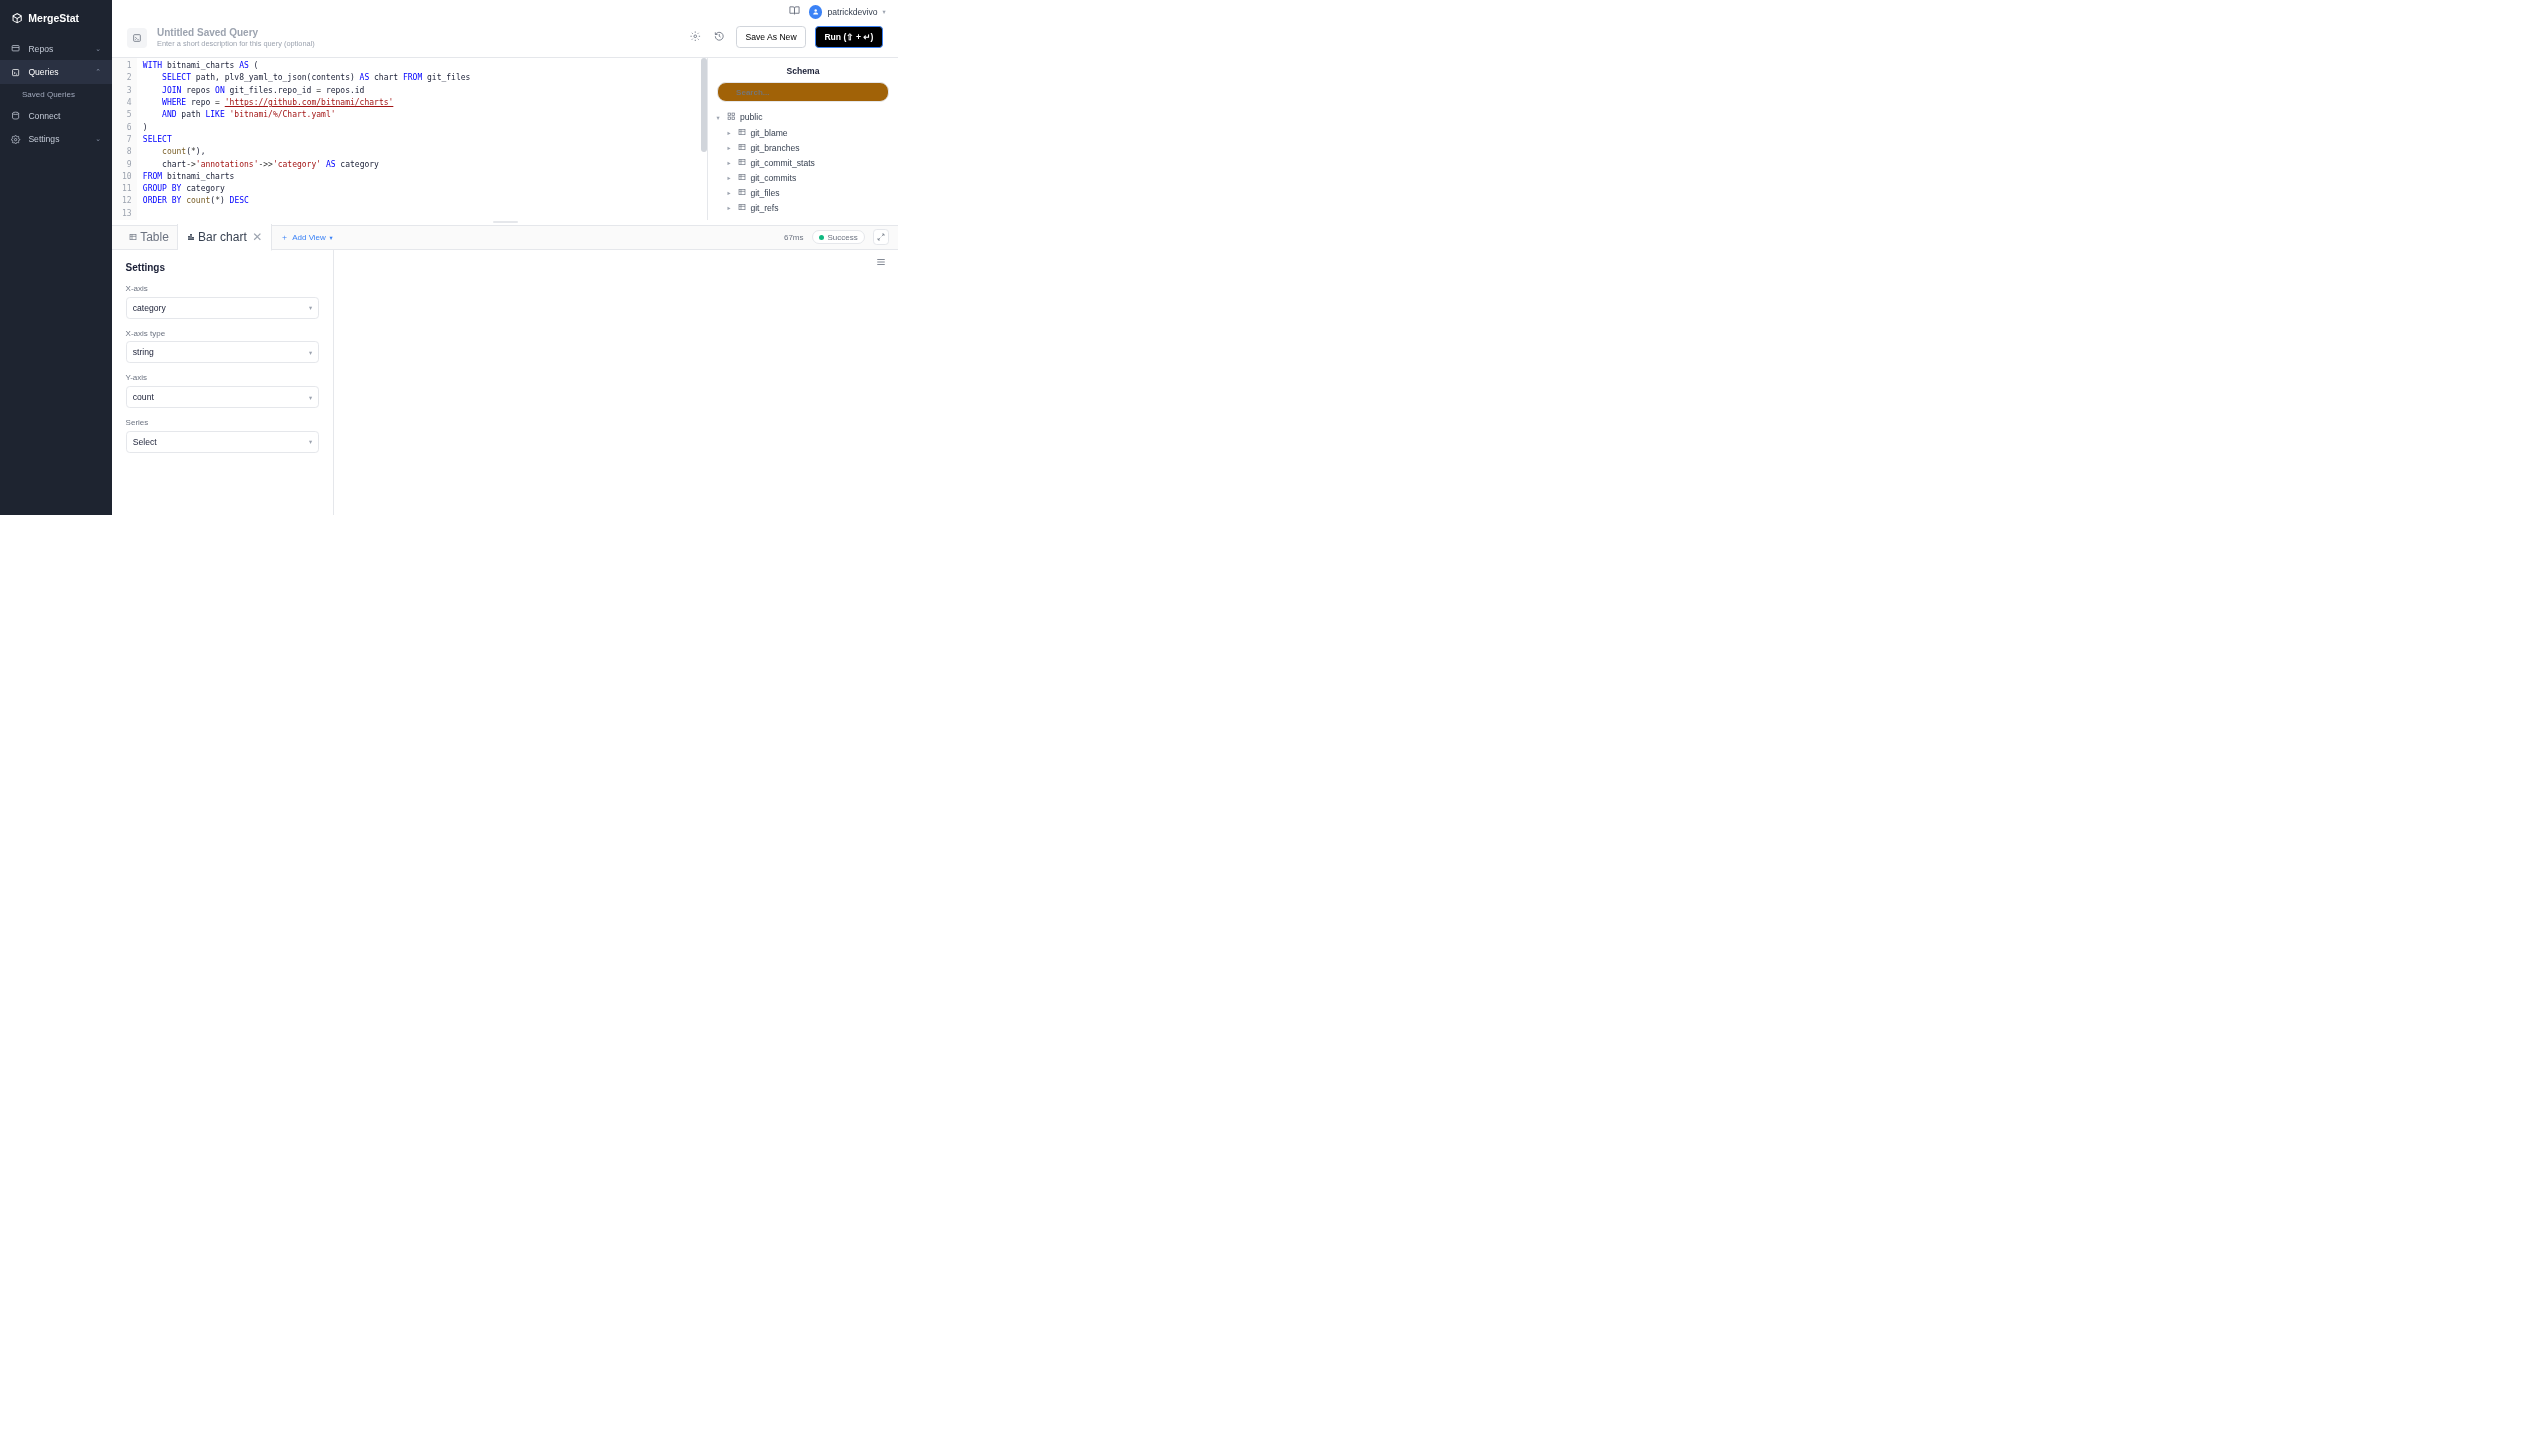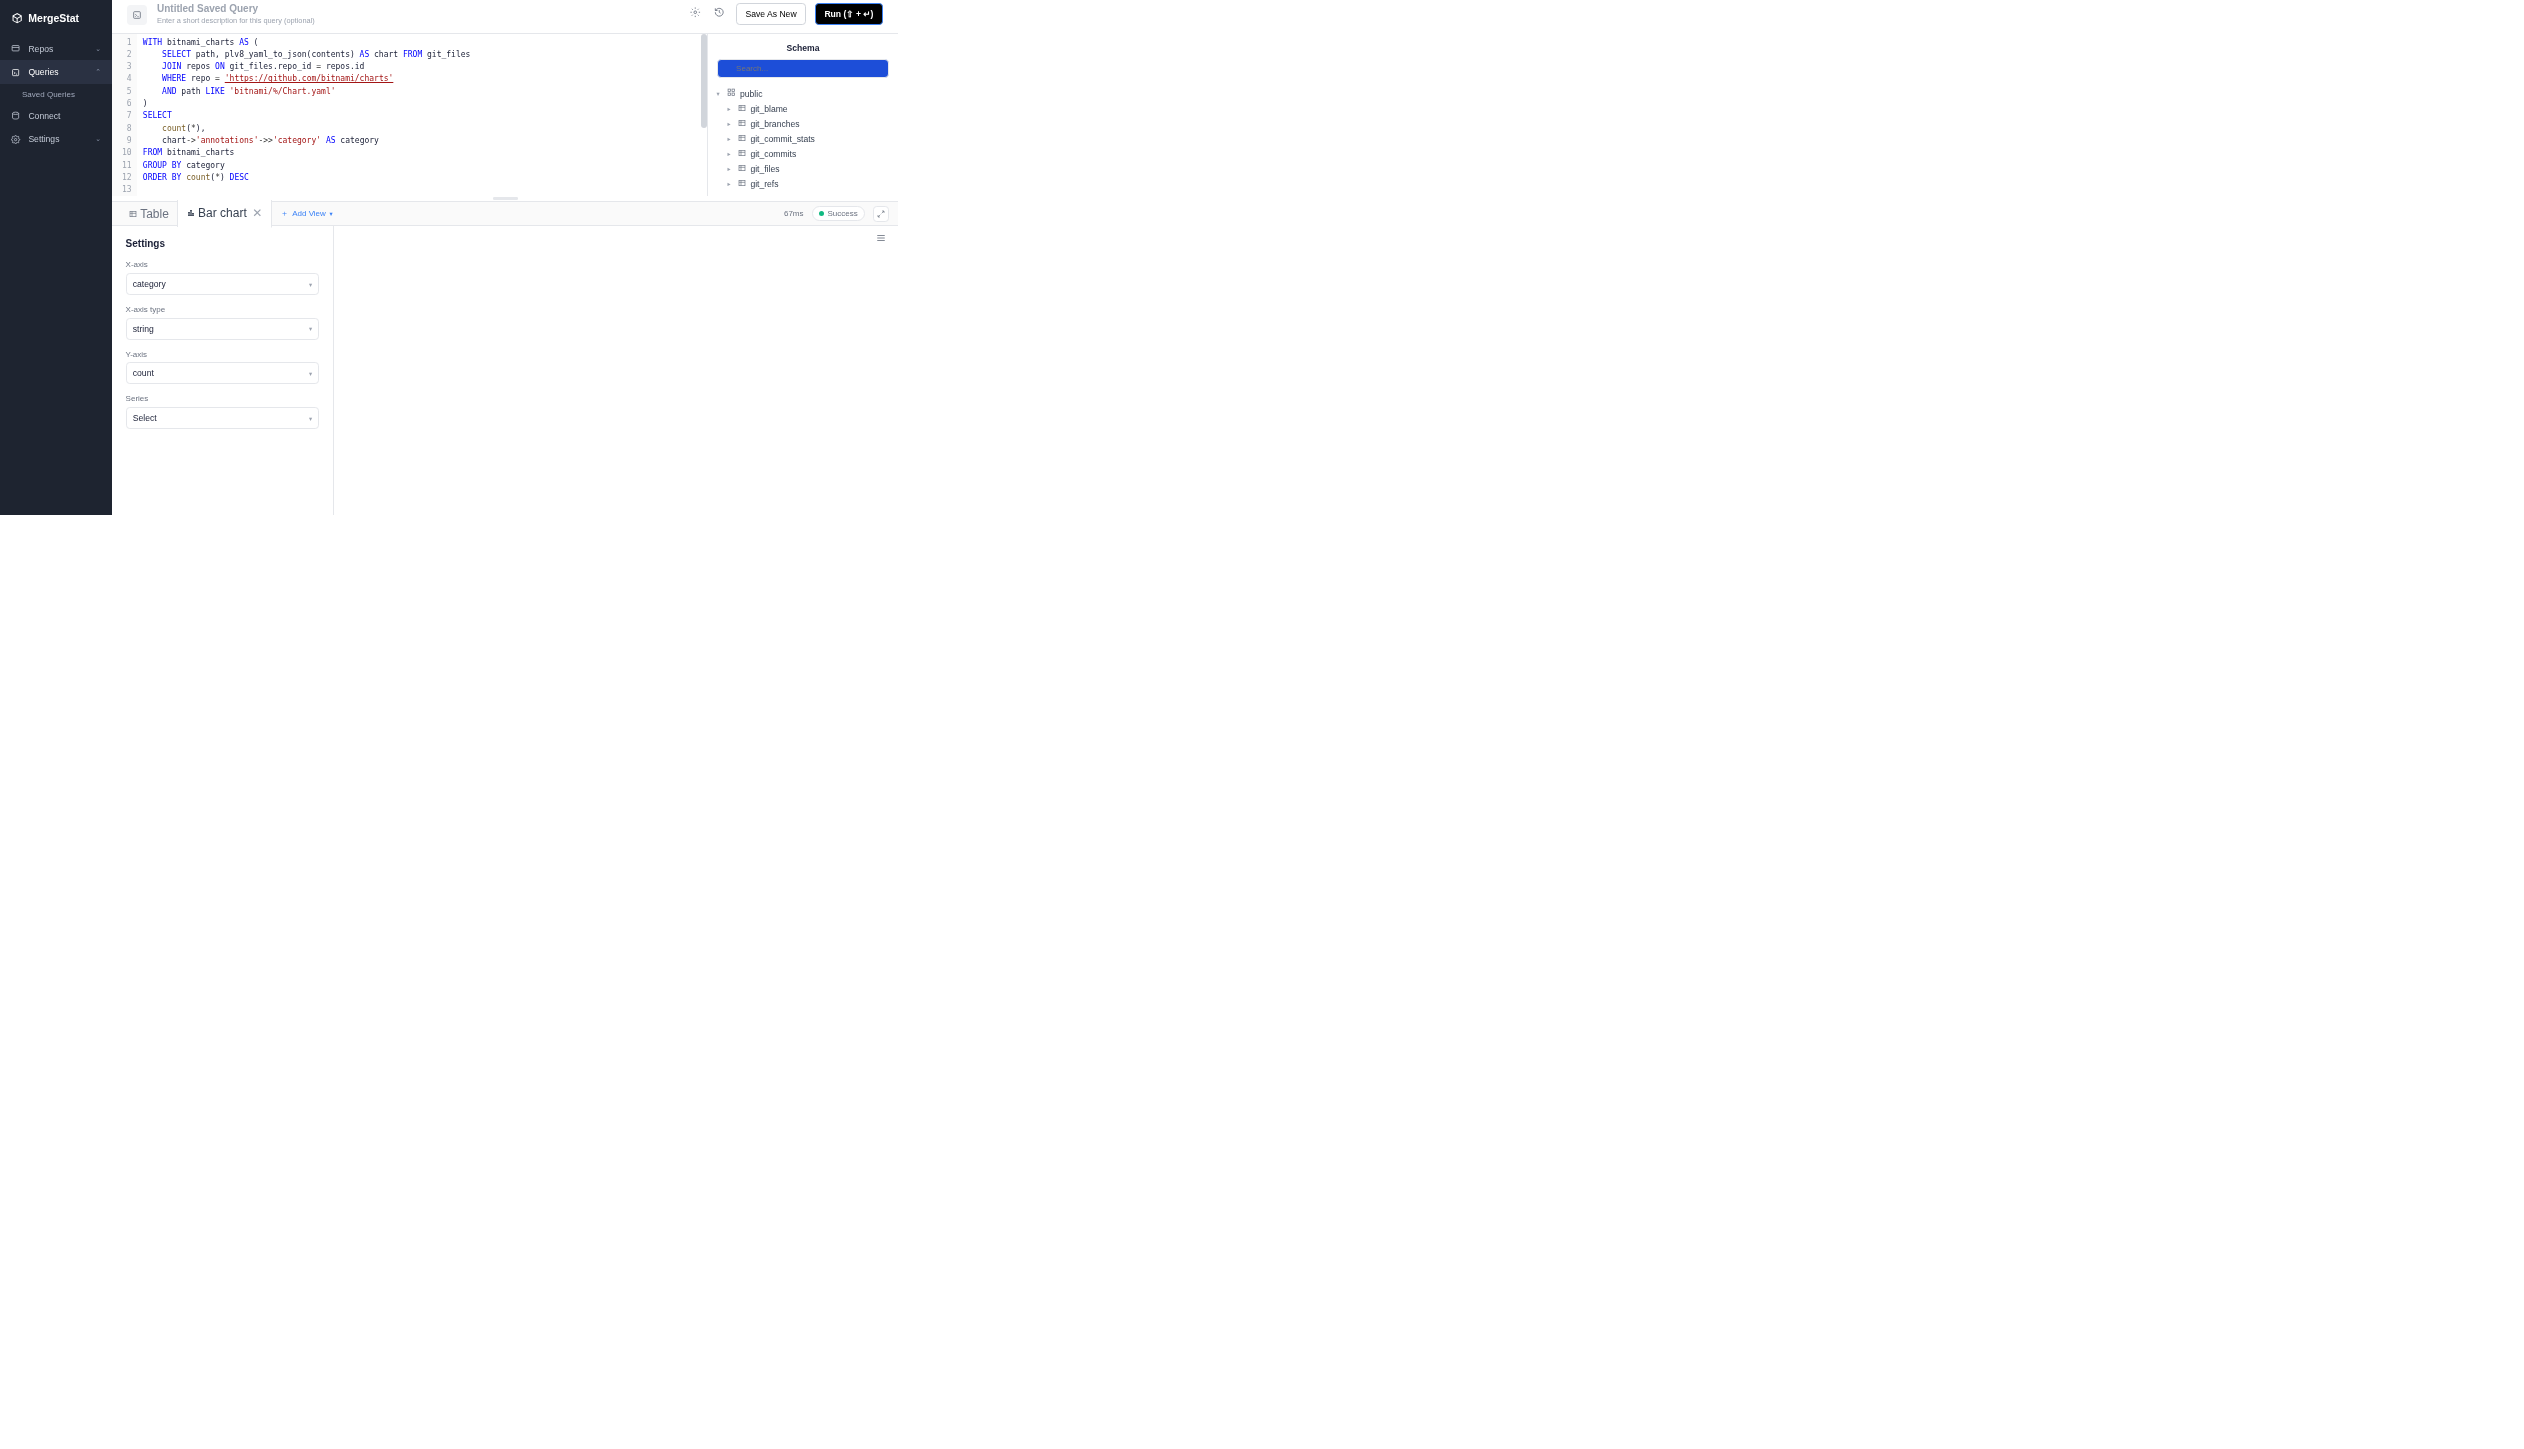--- a/index.html
+++ b/index.html
@@ -49,21 +49,21 @@
 .code { padding: 2.5px 6.2px; white-space: pre; line-height: 12.3px; flex: 1; }
 .kw { color: #0000ff; }
 .fn { color: #795e26; }
 .str { color: #a31515; }
 .url { color: #a31515; text-decoration: underline; }
 .op { color: #333; }
 .editor-scroll { position: absolute; right: 0; top: 0; width: 6.2px; height: 58%; background: #d1d5db; border-radius: 3.1px; }
 
 .schema { width: 191px; border-left: 0.6px solid #e5e7eb; padding: 8.6px 8.6px; overflow: hidden; }
 .schema-title { font-weight: 600; font-size: 8.6px; margin-bottom: 6.2px; text-align: center; }
-.schema-search { width: 100%; border: 0.6px solid #e5e7eb; border-radius: 4px; padding: 4.3px 6.2px 4.3px 18.5px; font-size: 8px; background: #1d4ed8; position: relative; }
+.schema-search { width: 100%; border: 0.6px solid #e5e7eb; border-radius: 9px; padding: 4.3px 6.2px 4.3px 18.5px; font-size: 8px; background: #a16207; position: relative; font-weight: bold; }
 .schema-search-wrap { position: relative; margin-bottom: 7.4px; }
 .schema-search-wrap .sicon { position: absolute; left: 5.5px; top: 5px; color: #9ca3af; }
 .tree-node { display: flex; align-items: center; gap: 4.3px; padding: 2.5px 0; font-size: 8.6px; color: #374151; cursor: pointer; }
 .tree-caret { color: #9ca3af; font-size: 6.2px; width: 6.2px; }
 .tree-children { margin-left: 11px; }
 .tbl-icon { color: #6b7280; }
 
 
 .drag-handle { height: 5px; display: flex; justify-content: center; align-items: center; }
 .drag-handle div { width: 25px; height: 2.5px; border-radius: 1.2px; background: #e5e7eb; }
@@ -159,20 +159,35 @@
         <span>beta</span>
       </div>
       <div class="collapse-row">
         <span>«</span>
         <span>Collapse</span>
       </div>
     </div>
   </aside>
 
   <div class="main">
+    <div class="topbar">
+      <span class="topbar-icon"><svg width="11" height="11" viewBox="0 0 24 24" fill="none" stroke="currentColor" stroke-width="2">
+            <path d="M2 4h7a3 3 0 0 1 3 3v13a2 2 0 0 0-2-2H2zM22 4h-7a3 3 0 0 0-3 3v13a2 2 0 0 1 2-2h8z"></path>
+          </svg></span>
+      <div class="user-chip">
+        <span class="avatar">
+            <svg width="7.4" height="7.4" viewBox="0 0 24 24" fill="#fff">
+              <circle cx="12" cy="8" r="4"></circle>
+              <path d="M4 21c0-4 4-6 8-6s8 2 8 6"></path>
+            </svg>
+          </span>
+        <span>patrickdevivo</span>
+        <span style="color:#9ca3af;font-size:6.2px">▾</span>
+      </div>
+    </div>
 
     <div class="query-header">
       <div class="query-icon-box">
           <svg width="10" height="10" viewBox="0 0 24 24" fill="none" stroke="currentColor" stroke-width="2">
             <rect x="4" y="4" width="16" height="16" rx="2"></rect>
             <polyline points="8 10 11 13 8 16"></polyline>
             <line x1="13" y1="16" x2="16" y2="16"></line>
           </svg>
         </div>
       <div class="query-titles">

